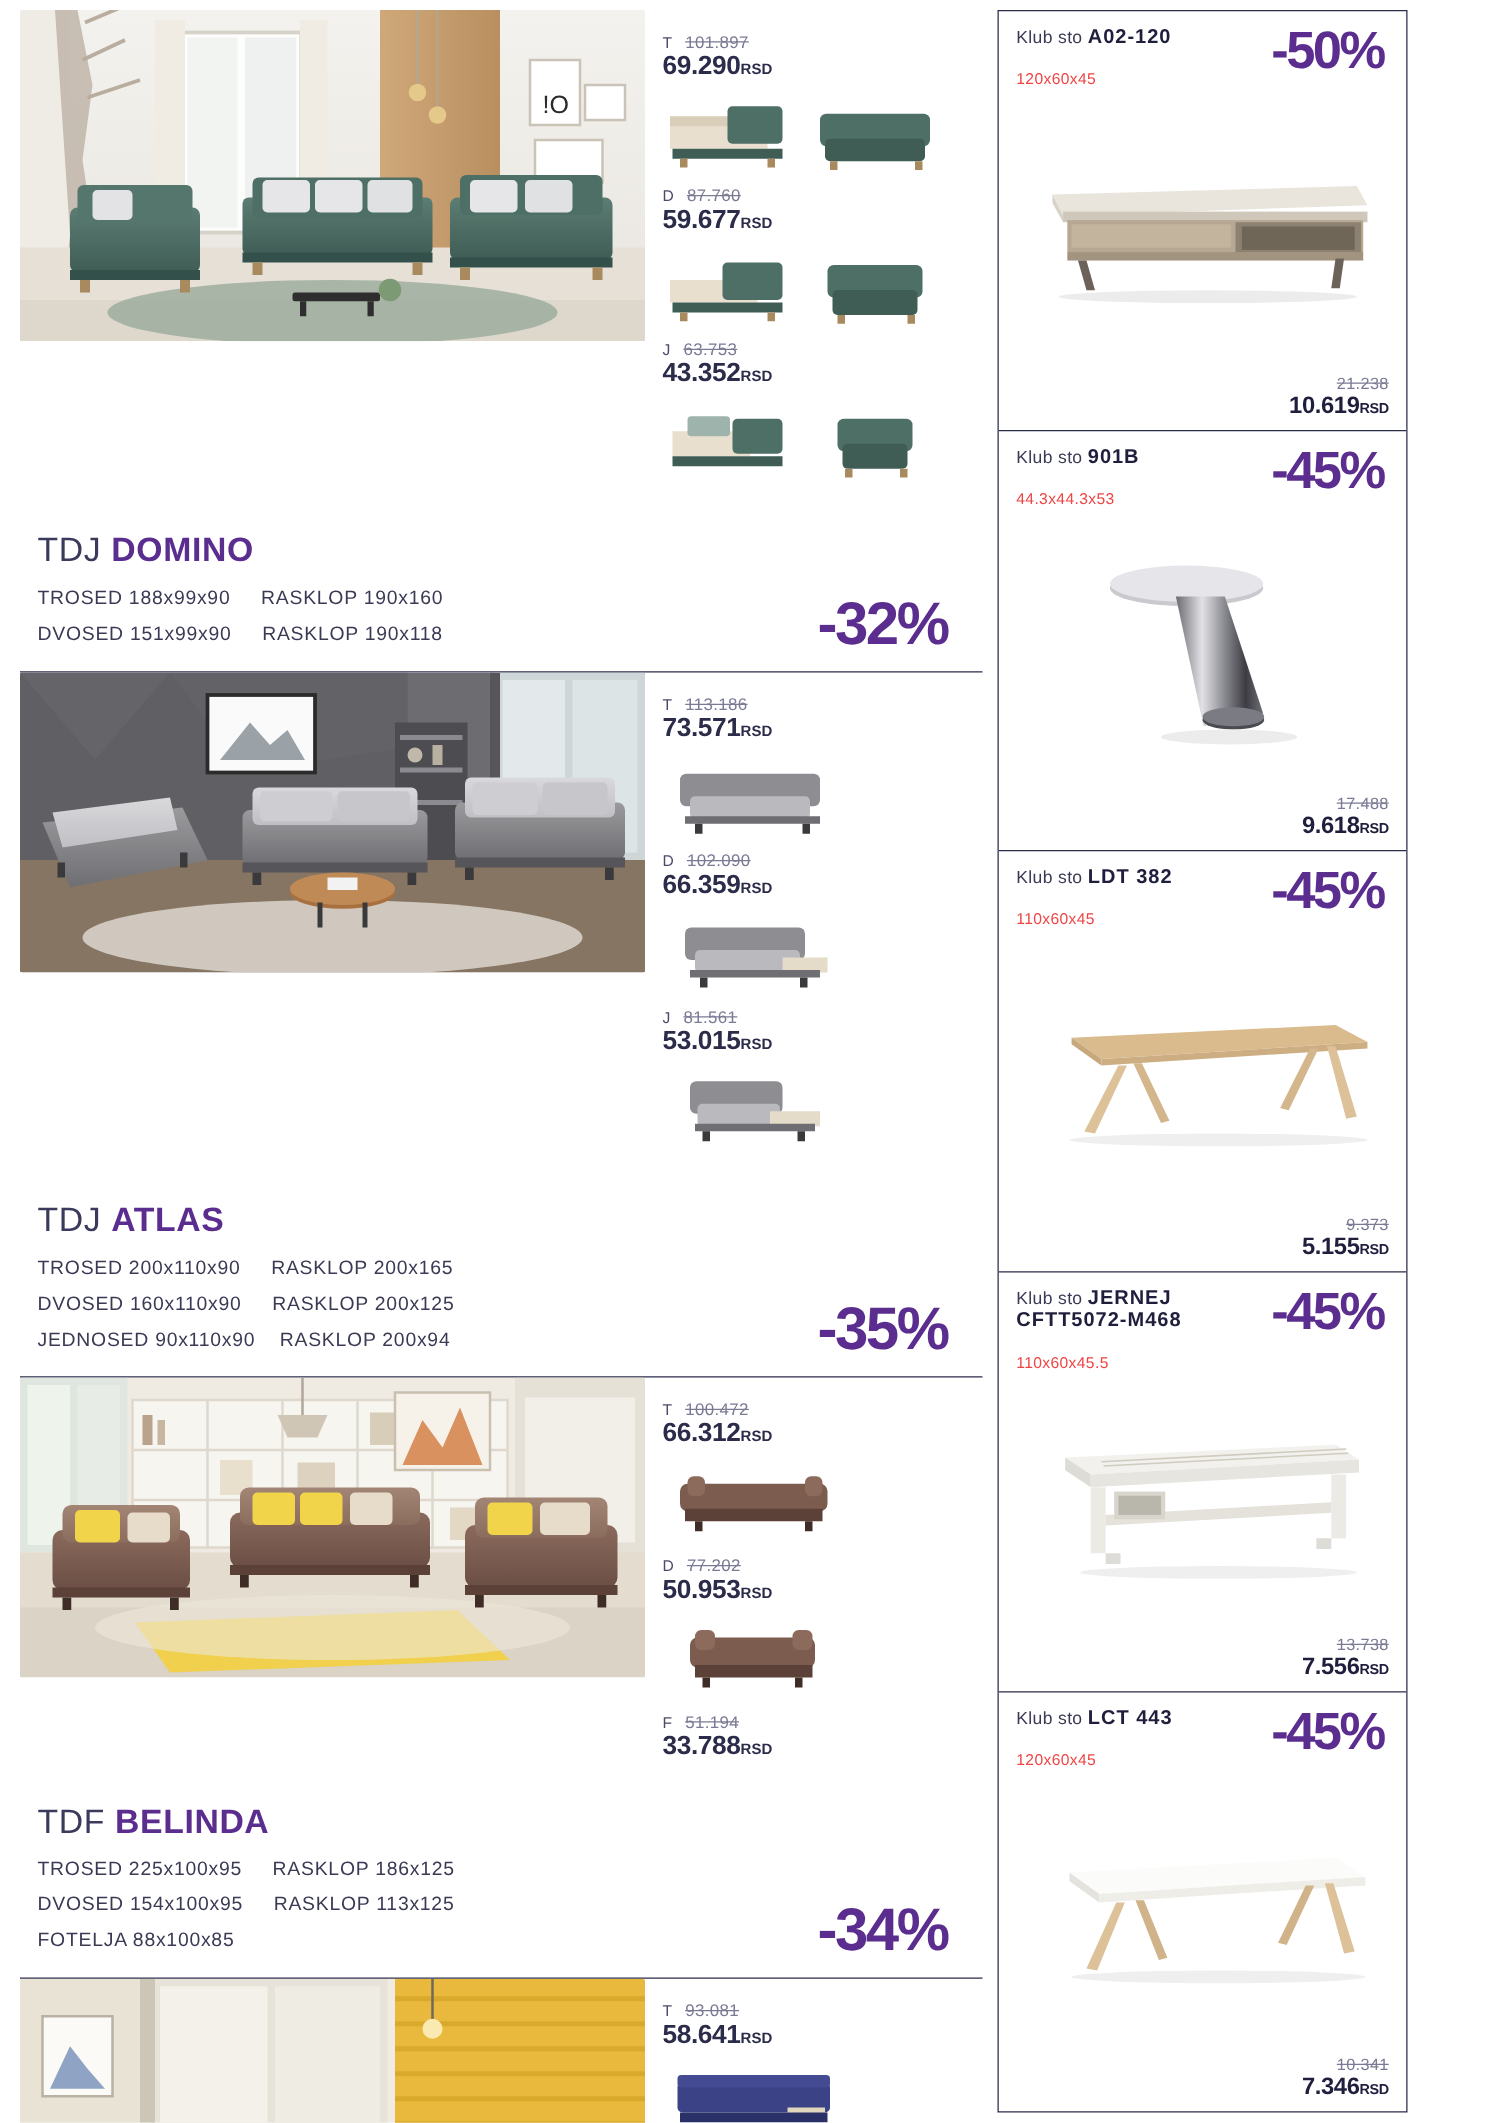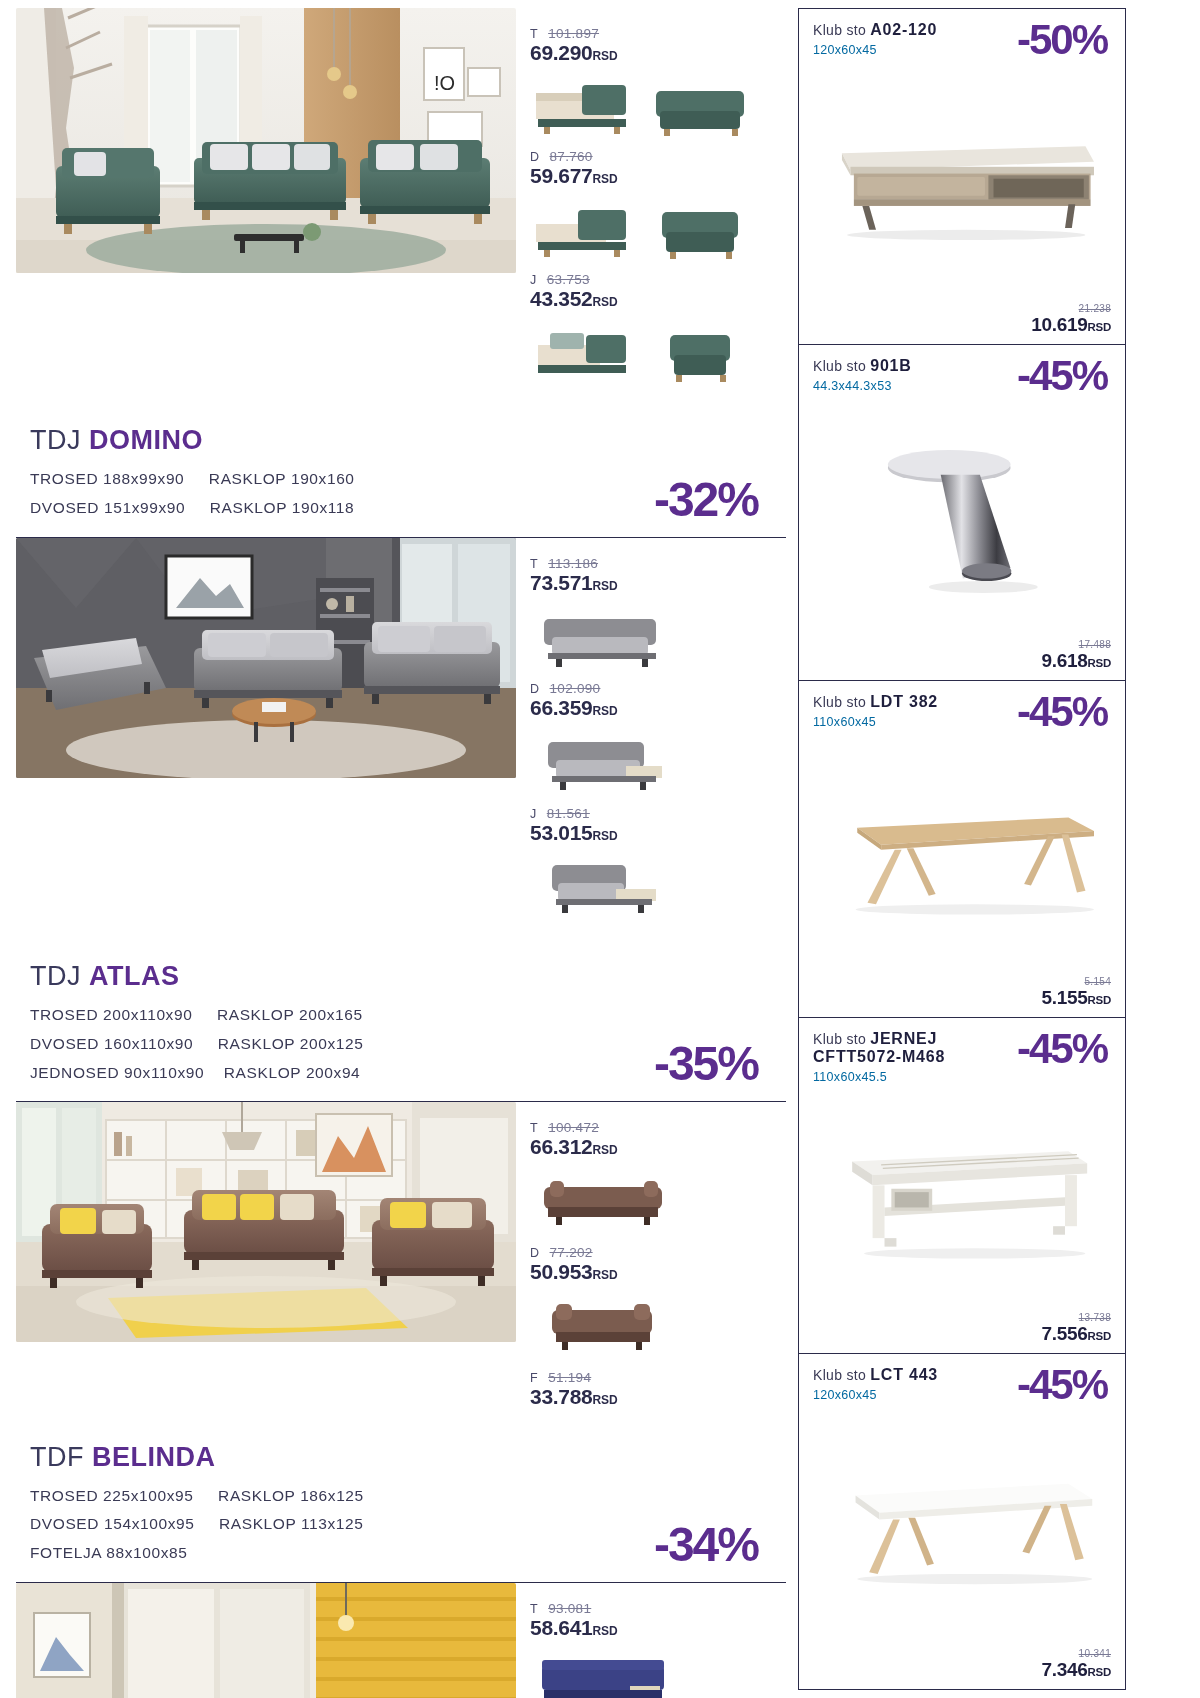--- a/index.html
+++ b/index.html
@@ -143,42 +143,42 @@
   .tb-titles { padding-top: 2px; }
   .tb-title {
     font-size: 14px;
     color: #3a3a55;
     letter-spacing: .3px;
   }
   .tb-title b { font-size: 16px; color: #1f1f3d; letter-spacing: .8px; }
   .tb-title .second { display: block; font-size: 16px; font-weight: 700; color: #1f1f3d; letter-spacing: .8px; }
   .tb-dims {
     font-size: 12.5px;
-    color: #0369a1;
-    margin-top: 4px;
+    color: #ef4444;
+    margin-top: 17px;
     letter-spacing: .3px;
   }
   .tb-disc {
     font-size: 42px;
     font-weight: 700;
     color: #5b2d8e;
     letter-spacing: -2px;
     line-height: 1;
     padding-right: 4px;
   }
   .tb-img {
     flex: 1;
     position: relative;
     min-height: 120px;
   }
   .tb-price {
     text-align: right;
   }
   .tb-price .old {
-    font-size: 10px;
+    font-size: 13px;
     color: #7a7a95;
     text-decoration: line-through;
     letter-spacing: .3px;
   }
   .tb-price .new {
     font-size: 19px;
     font-weight: 700;
     color: #1f1f3d;
     letter-spacing: -.3px;
   }
@@ -821,21 +821,21 @@
           <path d="M52 54 L80 74 L80 80 L52 60 Z" fill="#c6a87c"></path>
           <path d="M80 74 L330 58 L330 64 L80 80 Z" fill="#cdae82"></path>
           <path d="M96 80 L104 80 L74 144 L64 142 Z" fill="#dcc199"></path>
           <path d="M110 78 L118 78 L144 132 L136 134 Z" fill="#d3b68c"></path>
           <path d="M292 62 L300 62 L320 128 L310 130 Z" fill="#dcc199"></path>
           <path d="M276 64 L284 64 L256 122 L248 120 Z" fill="#d3b68c"></path>
           <ellipse cx="190" cy="150" rx="140" ry="6" fill="#efefef"></ellipse>
         </svg>
       </div>
       <div class="tb-price">
-        <div class="old">5.154</div>
+        <div class="old">9.373</div>
         <div class="new"><span>5.155</span><span class="cur">RSD</span></div>
       </div>
     </div>
 
     <div class="table-block">
       <div class="tb-head">
         <div class="tb-titles">
           <div class="tb-title">
             <span>Klub sto</span>
             <b>JERNEJ</b>

